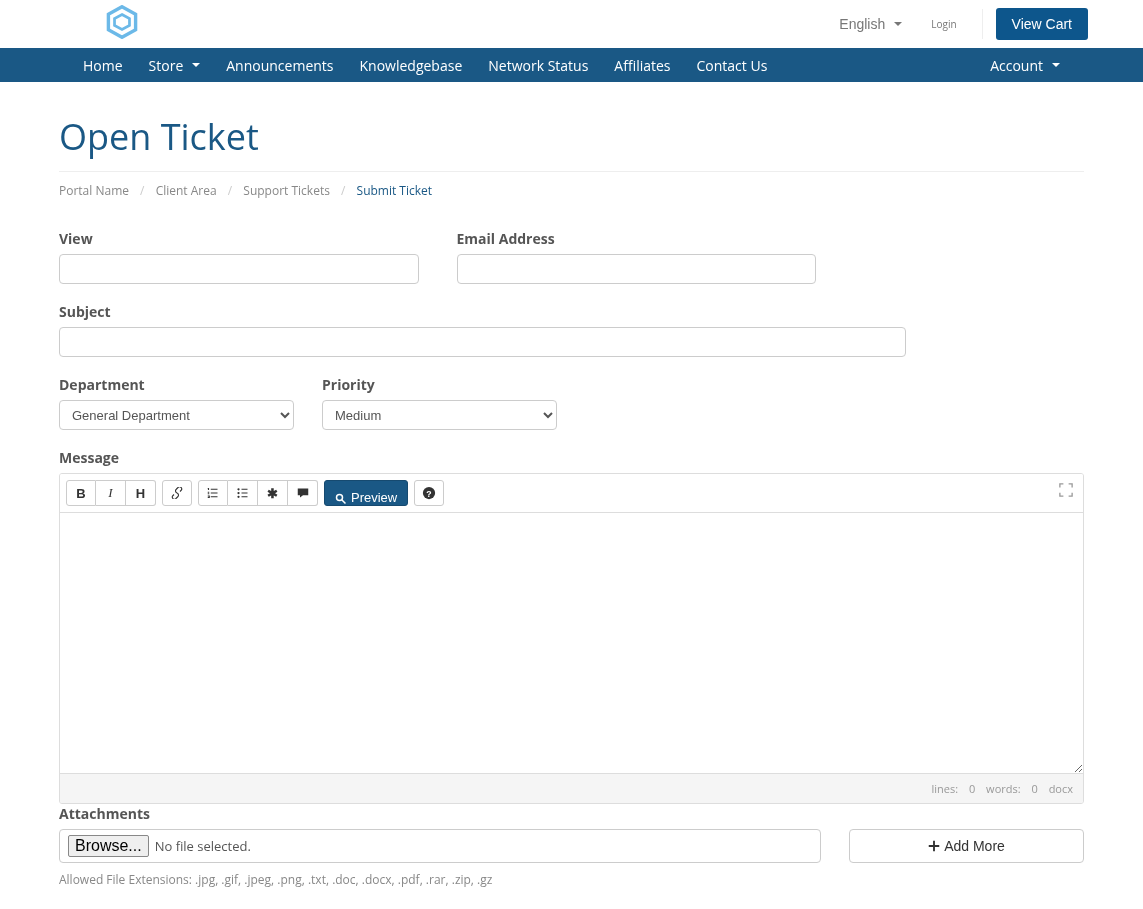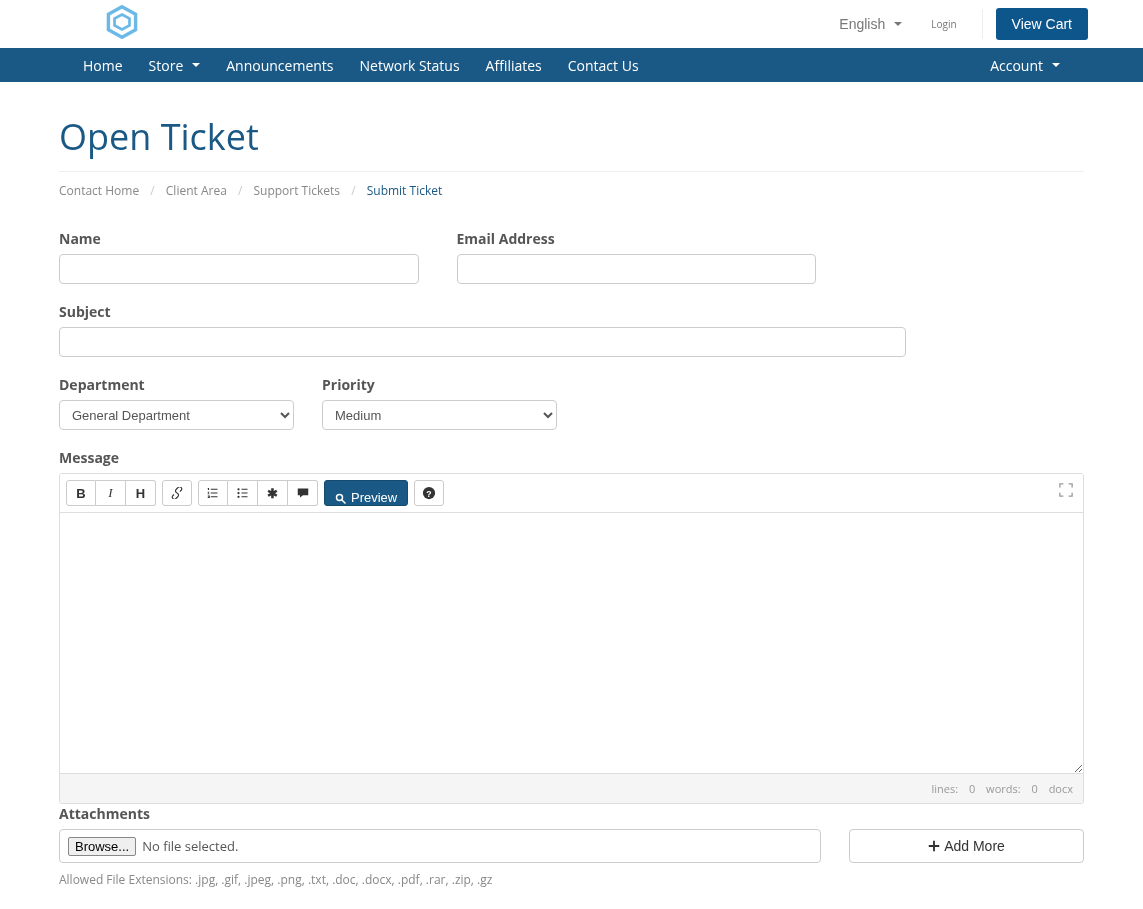--- a/index.html
+++ b/index.html
@@ -44,21 +44,21 @@
 .btn-group .tool-btn:not(:first-child) { border-left: none; }
 .btn-group .tool-btn:only-child { border-radius: 3px; }
 .preview-btn { background: #1a5885; color: #fff; border: 1px solid #164a70; padding: 0 10px; height: 26px; border-radius: 3px; display: flex; align-items: flex-end; gap: 4px; cursor: pointer; font-size: 13px;}
 .editor-expand { position: absolute; right: 10px; top: 8px; color: #999; cursor: pointer;}
 .editor-area { width: 100%; height: 260px; border: none; padding: 8px; font-family: inherit; font-size: 14px; resize: vertical; outline: none; display: block;}
 .editor-footer { background: #f5f5f5; border-top: 1px solid #ddd; padding: 7px 10px; text-align: right; font-size: 11px; color: #999;}
 .editor-footer span { margin-left: 8px;}
 
 .attach-row { display: flex; gap: 28px; }
 .file-input-wrap { flex: 1; border: 1px solid #ccc; border-radius: 4px; padding: 5px 8px; display: flex; align-items: center; gap: 6px; height: 34px;}
-.browse-btn { border: 1px solid #888; background: #efefef; padding: 1px 6px; font-size: 13px; cursor: pointer; border-radius: 2px;}
+.browse-btn { border: 1px solid #888; background: #efefef; padding: 1px 6px; font-size: 16px; cursor: pointer; border-radius: 2px;}
 .file-text { color: #555; font-size: 13px;}
 .add-more-btn { flex: 0 0 235px; border: 1px solid #ccc; background: #fff; border-radius: 4px; height: 34px; display: flex; align-items: center; justify-content: center; gap: 4px; cursor: pointer; color: #333; font-size: 14px;}
 .help-text { font-size: 12px; color: #888; margin-top: 8px;}
 
 svg.icon-sm { width: 12px; height: 12px; }
 </style>
 </head>
 <body>
 
 <div class="top-bar">
@@ -80,50 +80,51 @@
 </div>
 
 <div class="main-nav">
   <div class="nav-left">
     <a href="#" class="nav-item">Home</a>
     <a href="#" class="nav-item">
       <span>Store</span>
       <span class="caret"></span>
     </a>
     <a href="#" class="nav-item">Announcements</a>
+    <a href="#" class="nav-item">Knowledgebase</a>
     <a href="#" class="nav-item">Network Status</a>
     <a href="#" class="nav-item">Affiliates</a>
     <a href="#" class="nav-item">Contact Us</a>
   </div>
   <div class="nav-right">
     <a href="#" class="nav-item">
       <span>Account</span>
       <span class="caret"></span>
     </a>
   </div>
 </div>
 
 <div class="container">
   <h1 class="page-title">Open Ticket</h1>
 
   <div class="breadcrumb">
-    <a href="#">Contact Home</a>
+    <a href="#">Portal Name</a>
     <span class="sep">/</span>
     <a href="#">Client Area</a>
     <span class="sep">/</span>
     <a href="#">Support Tickets</a>
     <span class="sep">/</span>
     <span class="active">Submit Ticket</span>
   </div>
 
   <div class="form-section">
 
     <div class="form-row" style="padding-right:268px;">
       <div class="form-group">
-        <label class="form-label">Name</label>
+        <label class="form-label">View</label>
         <input type="text" class="form-control" value="" style="">
       </div>
       <div class="form-group">
         <label class="form-label">Email Address</label>
         <input type="text" class="form-control" value="" style="">
       </div>
     </div>
 
     <div class="form-row subject-wrap">
       <div class="form-group form-control-full">

